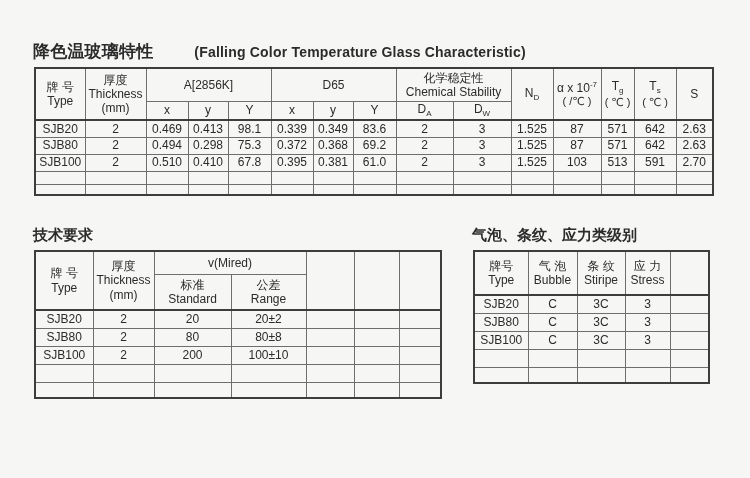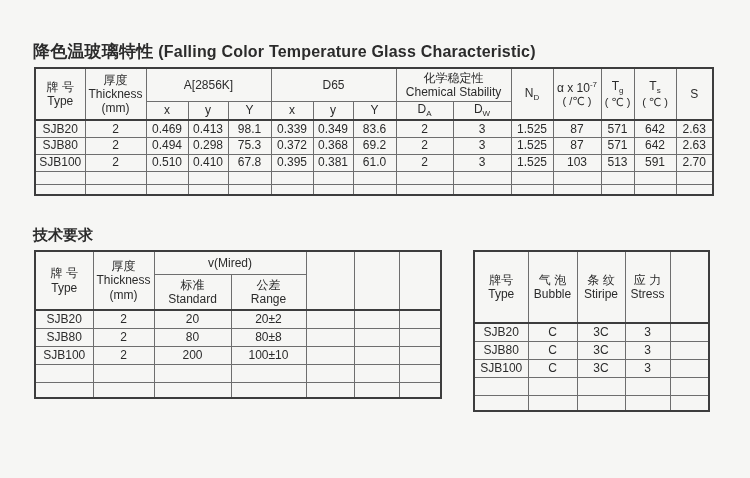--- a/index.html
+++ b/index.html
@@ -20,21 +20,21 @@
   sub{font-size:8px;}
   sup{font-size:8px;}
   .ln{display:block;}
   .unit{display:block;font-size:11px;}
 </style>
 </head>
 <body>
 
 <div class="abs main-title">
   <span>降色温玻璃特性</span>
-  <span style="font-size:16px;">(Falling Color Temperature Glass Characteristic)</span>
+  <span style="font-size:14px;margin-left:36px;">(Falling Color Temperature Glass Characteristic)</span>
 </div>
 
 <table class="abs" style="left:34px;top:67px;width:678px;">
   <colgroup>
     <col style="width:50px">
       <col style="width:61px">
     <col style="width:42px">
       <col style="width:40px">
       <col style="width:43px">
     <col style="width:42px">
@@ -177,20 +177,21 @@
         <td></td>
         <td></td>
   </tr>
 </tbody>
   </table>
 
 <div class="abs sec-title" style="left:33px;">
   <span>技术要求</span>
 </div>
 <div class="abs sec-title" style="left:472px;">
+  <span>气泡、条纹、应力类级别</span>
 </div>
 
 <table class="abs" style="left:34px;top:250px;width:406px;">
   <colgroup>
     <col style="width:58px">
       <col style="width:61px">
       <col style="width:77px">
       <col style="width:75px">
     <col style="width:48px">
       <col style="width:45px">
@@ -272,21 +273,21 @@
 
 <table class="abs" style="left:473px;top:250px;width:235px;">
   <colgroup>
     <col style="width:54px">
       <col style="width:49px">
       <col style="width:48px">
       <col style="width:45px">
       <col style="width:39px">
   </colgroup>
   <tbody>
-      <tr class="hdr-last" style="height:72px">
+      <tr class="hdr-last" style="height:44px">
     <td>
       <span class="ln">牌号</span>
       <span class="ln">Type</span>
     </td>
     <td>
       <span class="ln">气 泡</span>
       <span class="ln">Bubble</span>
     </td>
     <td>
       <span class="ln">条 纹</span>

